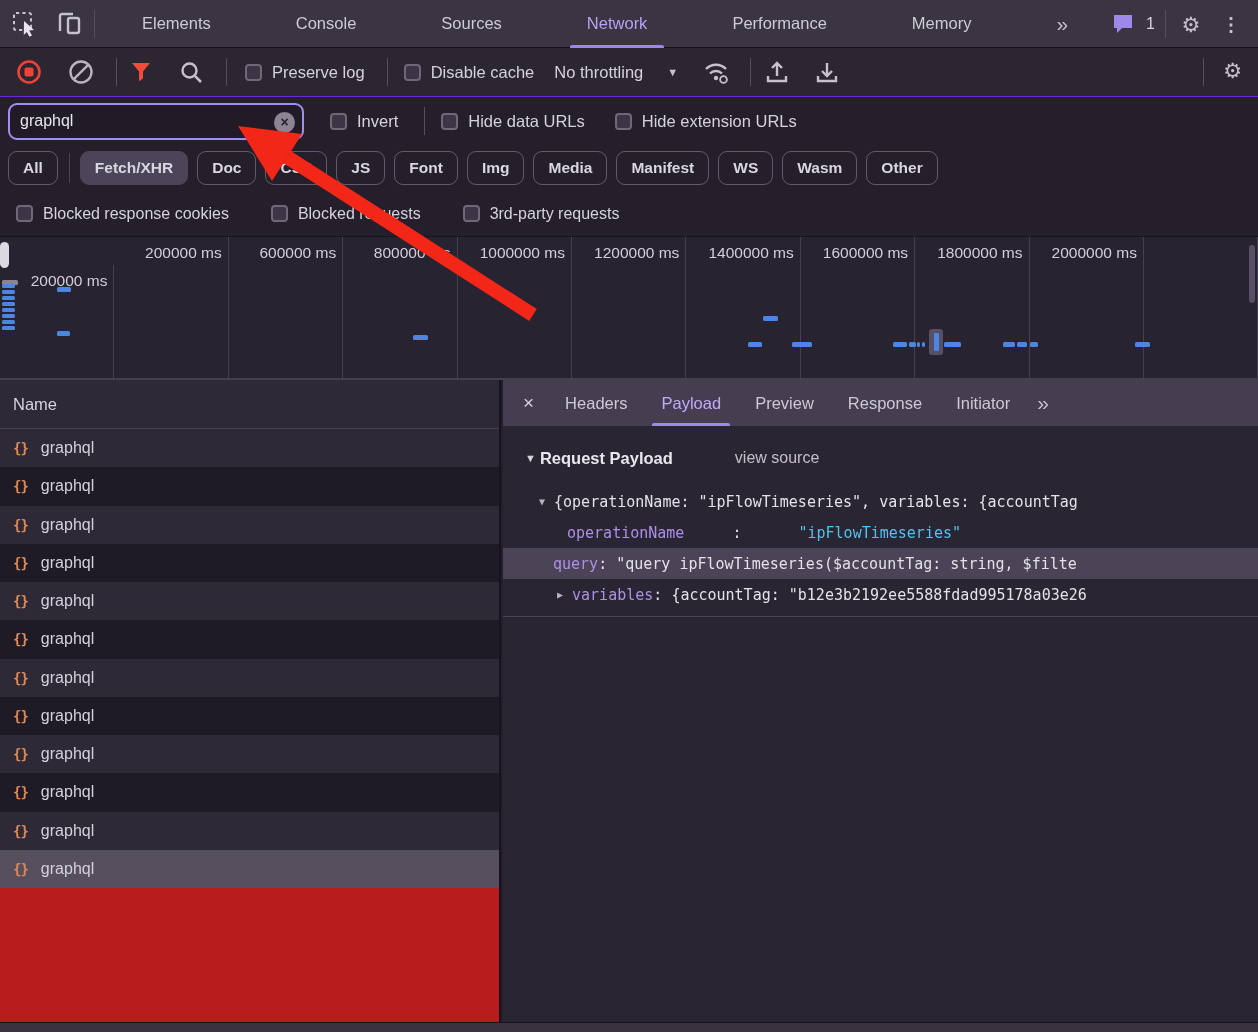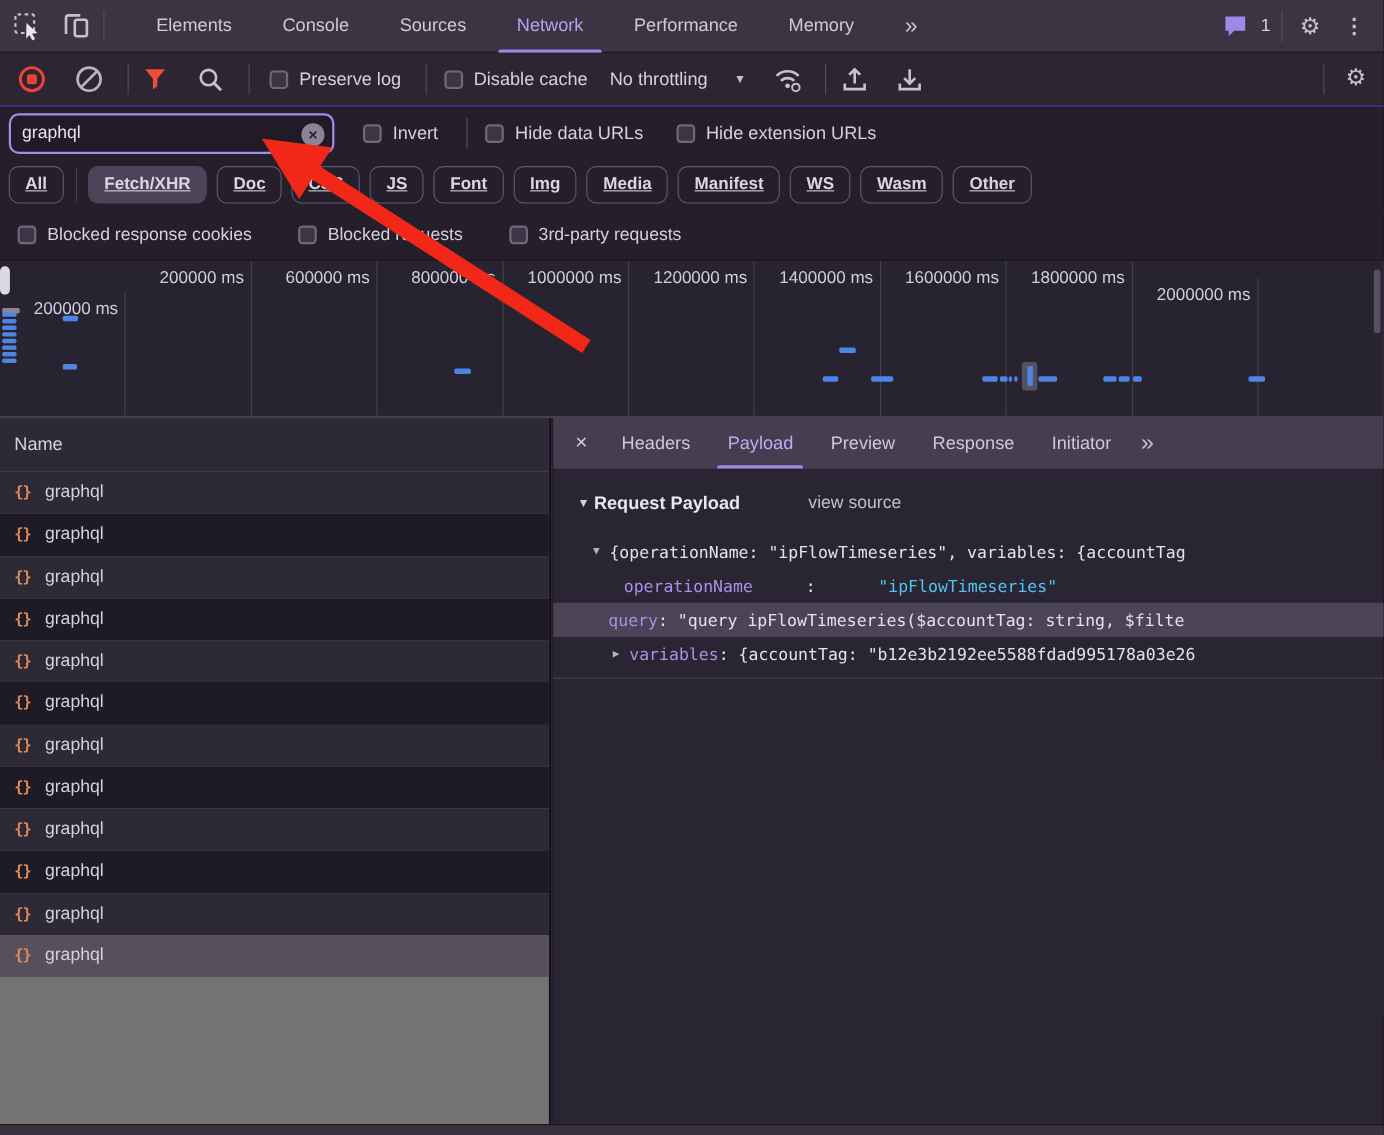--- a/index.html
+++ b/index.html
@@ -7,21 +7,21 @@
   body { font-family: "Liberation Sans", sans-serif; }
   #stage { position:relative; width:1258px; height:1032px; overflow:hidden;
            background:#241f2a; color:#d6d2dd; }
   .abs { position:absolute; }
 
   
   #tabbar { left:0; top:0; width:1258px; height:48px; background:#3a3443;
             border-bottom:1px solid #17131c; display:flex; align-items:center; }
   .tb-icon { width:30px; height:48px; display:flex; align-items:center; justify-content:center; cursor:pointer; }
   .vdiv { width:1px; height:28px; background:#554e60; margin:0 10px; }
-  #main-tabs { display:flex; height:48px; margin-left:14px; }
+  #main-tabs { display:flex; height:48px; margin-left:14px;gap:39px; }
   .tab { position:relative; height:48px; display:flex; align-items:center; padding:0 23px;
          font-size:16.5px; color:#cfcbd6; cursor:pointer; }
   .tab.sel { color:#b6a3f0; }
   .tab.sel::after { content:""; position:absolute; left:6px; right:6px; bottom:0; height:3px;
                     background:#9b87e9; border-radius:2px 2px 0 0; }
   #tabbar-right { position:absolute; right:0; top:0; height:48px; display:flex; align-items:center; padding-right:12px; }
   .count { font-size:16px; color:#d6d2dd; margin-left:7px; }
   .glyph { font-size:21px; color:#c6c1cd; line-height:1; }
   .kebab { font-size:19px; letter-spacing:0; color:#c6c1cd; font-weight:bold; }
 
@@ -39,21 +39,21 @@
   #filter-input-wrap { position:relative; margin-left:8px; width:296px; height:37px;
         border:2px solid #a18ff0; border-radius:9px; background:#201b26; display:flex; align-items:center; }
   #filter-input { background:transparent; border:none; outline:none; color:#e8e5ee;
         font-size:16px; font-family:"Liberation Sans",sans-serif; width:250px; padding:0 0 0 10px; }
   #filter-clear { position:absolute; right:7px; top:7px; width:21px; height:21px; border-radius:50%;
         background:#8a8494; color:#241f2a; font-size:14px; font-weight:bold;
         display:flex; align-items:center; justify-content:center; cursor:pointer; }
 
   
   #chiprow { left:0; top:145px; width:1258px; height:46px; background:#241f2a;
-             display:flex; align-items:center; padding-left:8px;text-decoration:underline; }
+             display:flex; align-items:center; padding-left:8px; }
   .chip { height:34px; display:flex; align-items:center; padding:0 14px; margin-right:9px;
           border:1.5px solid #615a6e; border-radius:9px; font-size:15.5px; font-weight:600;
           color:#dad6e1; cursor:pointer; white-space:nowrap; }
   .chip.sel { background:#4c4559; border-color:#4c4559; }
   .chip-div { width:1px; height:30px; background:#4a4456; margin:0 10px 0 2px; }
 
   
   #blockedrow { left:0; top:191px; width:1258px; height:45px; background:#241f2a;
                 display:flex; align-items:center; padding-left:16px; gap:42px; }
 
@@ -63,21 +63,21 @@
   #tl-cols { position:absolute; left:0; top:0; height:144px; display:flex; }
   .tl-col { height:144px; border-right:1px solid #45404e; position:relative; }
   .tl-label { position:absolute; right:6px; top:7px; font-size:15.5px; color:#d3cfda; white-space:nowrap; }
   .tl-bar { position:absolute; background:#4c86e2; border-radius:1.5px; }
   #tl-handle { left:0; top:5px; width:9px; height:26px; background:#ddd9e2; border-radius:5px; }
   #tl-marker { background:#575064; border-radius:3px; }
   #tl-marker-bar { background:#4c86e2; border-radius:1px; }
   #tl-scroll { right:3px; top:8px; width:6px; height:58px; background:#575064; border-radius:3px; }
 
   
-  #namepanel { left:0; top:380px; width:501px; height:642px; background:#737373; border-right:2px solid #161220; }
+  #namepanel { left:0; top:380px; width:501px; height:642px; background:#b91c1c; border-right:2px solid #161220; }
   #name-header { height:49px; background:#2d2936; border-bottom:1px solid #453f4c;
                  display:flex; align-items:center; padding-left:13px; font-size:16.5px; color:#d6d2dd; }
   .req-row { height:38.25px; display:flex; align-items:center; padding-left:13px; cursor:pointer; }
   .req-row.odd  { background:#2d2936; }
   .req-row.even { background:#1f1b26; }
   .req-row.sel  { background:#564f5e; }
   .req-icon { font-family:"DejaVu Sans Mono",monospace; font-size:14px; font-weight:bold;
               color:#dd8a58; letter-spacing:-1px; margin-right:13px; }
   .req-label { font-size:16px; color:#d5d1dc; }
 
@@ -292,21 +292,21 @@
         </div>
         <div class="tl-col" style="width: 114.4px;">
           <div class="tl-label">1400000 ms</div>
         </div>
         <div class="tl-col" style="width: 114.4px;">
           <div class="tl-label">1600000 ms</div>
         </div>
         <div class="tl-col" style="width: 114.4px;">
           <div class="tl-label">1800000 ms</div>
         </div>
-        <div class="tl-col" style="width: 114.4px; margin-top: 16px;">
+        <div class="tl-col" style="width: 114.4px;">
           <div class="tl-label">2000000 ms</div>
         </div>
         <div class="tl-col" style="width: 114.4px;"></div>
       </div>
     <div id="tl-bars">
         <div class="tl-bar abs" style="left: 2px; top: 43px; width: 16px; height: 5px; background: rgb(138, 132, 148);"></div>
         <div class="tl-bar abs" style="left: 2px; top: 47px; width: 13px; height: 4px;"></div>
         <div class="tl-bar abs" style="left: 2px; top: 53px; width: 13px; height: 4px;"></div>
         <div class="tl-bar abs" style="left: 2px; top: 59px; width: 13px; height: 4px;"></div>
         <div class="tl-bar abs" style="left: 2px; top: 65px; width: 13px; height: 4px;"></div>

